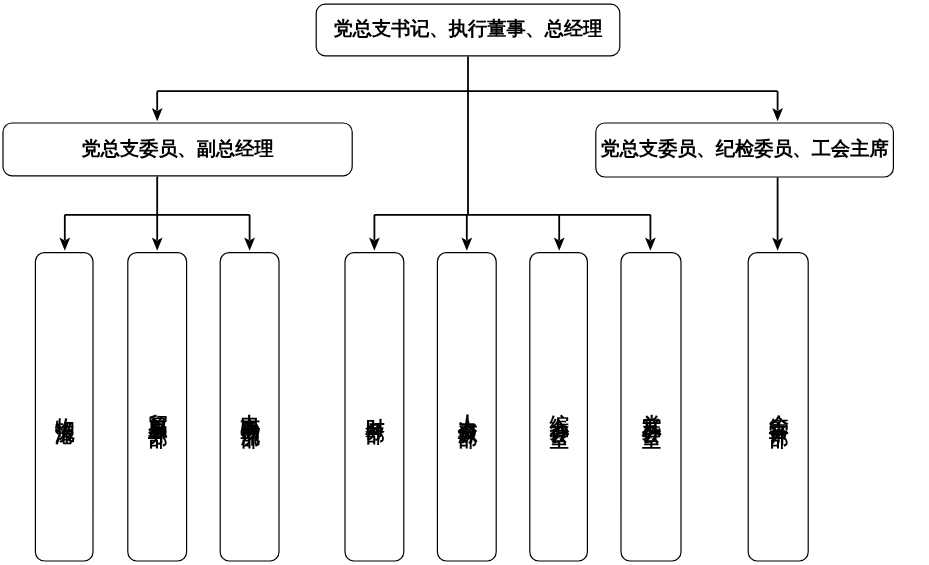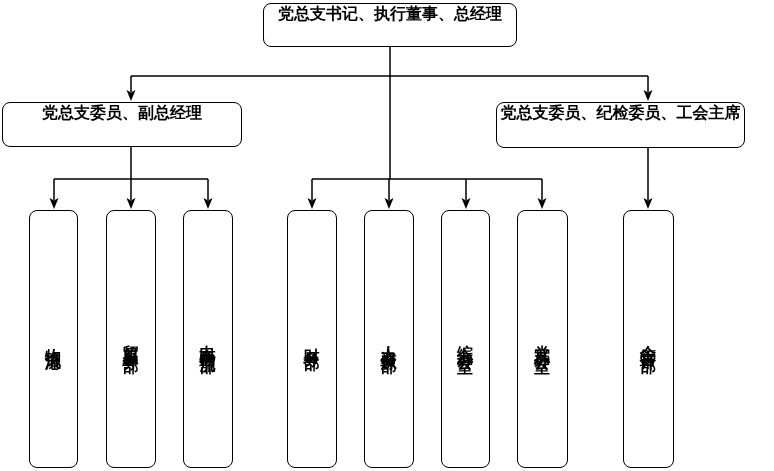--- a/index.html
+++ b/index.html
@@ -28,29 +28,30 @@
     fill: var(--line, #000000);
     stroke: none;
   }
   .node {
     position: absolute;
     box-sizing: border-box;
     background: var(--node-fill, #ffffff);
     border: 1.5px solid var(--node-border, #000000);
     border-radius: 8px;
     display: flex;
+    align-items: center;
     justify-content: center;
     color: var(--text, #000000);
     font-weight: bold;
     font-size: 16px;
     line-height: 1.2;
     text-align: center;
   }
   .node-root   { left: 263px; top: 3px;   width: 254px; height: 44px; }
-  .node-left   { left: 2px;   top: 102px; width: 240px; height: 45px; }
+  .node-left   { left: 2px;   top: 102px; width: 292px; height: 45px; }
   .node-right  { left: 496px; top: 102px; width: 249px; height: 46px; }
   .dept { top: 210px; height: 258px; }
   .dept .label {
     writing-mode: vertical-rl;
     text-orientation: upright;
     letter-spacing: 3px;
   }
   .dept-1 { left: 29px;  width: 49px; }
   .dept-2 { left: 106px; width: 50px; }
   .dept-3 { left: 183px; width: 50px; }

